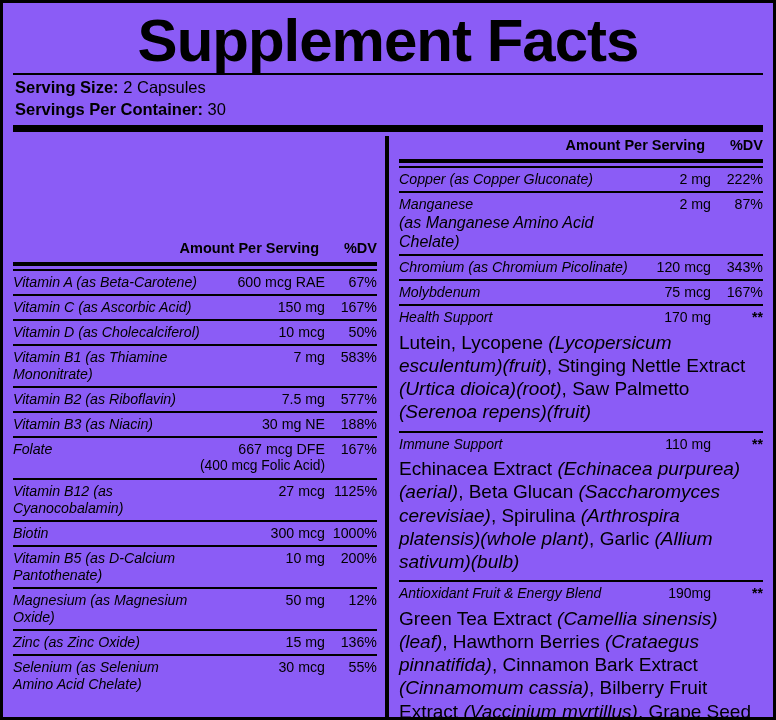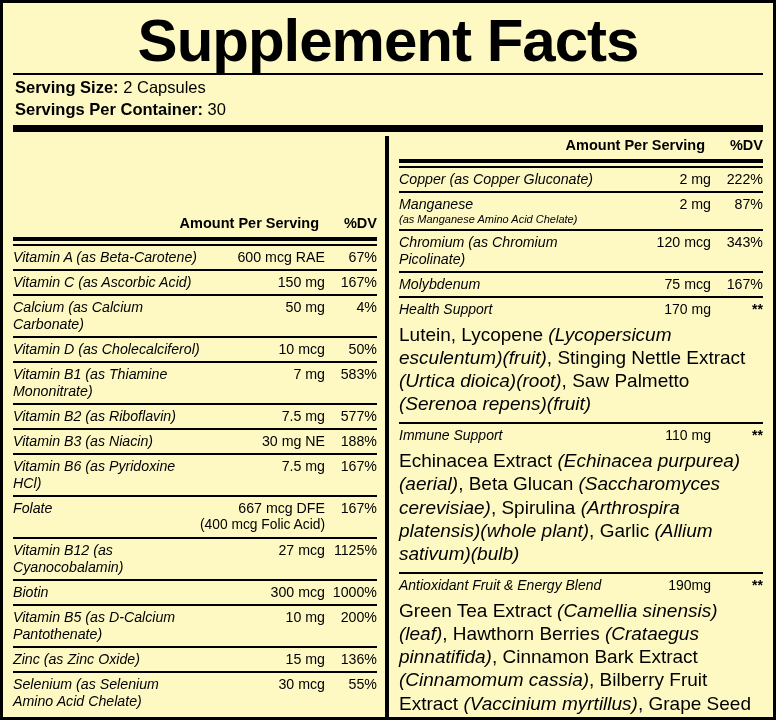--- a/index.html
+++ b/index.html
@@ -9,21 +9,21 @@
   }
   body {
     font-family: "Liberation Sans", sans-serif;
     color: #000000;
   }
   .panel {
     width: 776px;
     height: 720px;
     box-sizing: border-box;
     border: 3px solid #000;
-    background: #fef9c3;
+    background: #8b5cf6;
     padding: 6px 10px 0 10px;
     position: relative;
   }
   .title {
     font-size: 60px;
     font-weight: bold;
     letter-spacing: -1px;
     line-height: 1.0;
     text-align: center;
     margin: 2px 0 2px 0;
@@ -83,21 +83,21 @@
     padding: 3px 0 3px 0;
     vertical-align: top;
     line-height: 1.2;
   }
   table.facts tr.first td { border-top: 2px solid #000; }
   td.nm { text-align: left; padding-right: 4px; font-style: italic; }
   td.amt { text-align: right; white-space: nowrap; padding-right: 4px; }
   td.dv { text-align: right; white-space: nowrap; width: 52px; }
   .sub {
     display: block;
-    font-size: 11px;
+    font-size: 16px;
   }
   .amt-sub {
     display: block;
     font-size: 13.8px;
     text-align: right;
   }
 
   .blend-name { font-size: 14px; }
   .blend-body {
     font-size: 19px;
@@ -142,48 +142,38 @@
             <td class="nm">Vitamin A (as Beta-Carotene)</td>
             <td class="amt">600 mcg RAE</td>
             <td class="dv">67%</td>
           </tr>
           <tr>
             <td class="nm">Vitamin C (as Ascorbic Acid)</td>
             <td class="amt">150 mg</td>
             <td class="dv">167%</td>
           </tr>
           <tr>
-            <td class="nm">Calcium (as Calcium Carbonate)</td>
-            <td class="amt">50 mg</td>
-            <td class="dv">4%</td>
-          </tr>
-          <tr>
             <td class="nm">Vitamin D (as Cholecalciferol)</td>
             <td class="amt">10 mcg</td>
             <td class="dv">50%</td>
           </tr>
           <tr>
             <td class="nm">Vitamin B1 (as Thiamine Mononitrate)</td>
             <td class="amt">7 mg</td>
             <td class="dv">583%</td>
           </tr>
           <tr>
             <td class="nm">Vitamin B2 (as Riboflavin)</td>
             <td class="amt">7.5 mg</td>
             <td class="dv">577%</td>
           </tr>
           <tr>
             <td class="nm">Vitamin B3 (as Niacin)</td>
             <td class="amt">30 mg NE</td>
             <td class="dv">188%</td>
-          </tr>
-          <tr>
-            <td class="nm">Vitamin B6 (as Pyridoxine HCl)</td>
-            <td class="amt">7.5 mg</td>
-            <td class="dv">167%</td>
           </tr>
           <tr>
             <td class="nm">Folate</td>
             <td class="amt">
               <span>667 mcg DFE</span>
               <span class="amt-sub">(400 mcg Folic Acid)</span>
             </td>
             <td class="dv">167%</td>
           </tr>
           <tr>
@@ -193,20 +183,25 @@
           </tr>
           <tr>
             <td class="nm">Biotin</td>
             <td class="amt">300 mcg</td>
             <td class="dv">1000%</td>
           </tr>
           <tr>
             <td class="nm">Vitamin B5 (as D-Calcium Pantothenate)</td>
             <td class="amt">10 mg</td>
             <td class="dv">200%</td>
+          </tr>
+          <tr>
+            <td class="nm">Magnesium (as Magnesium Oxide)</td>
+            <td class="amt">50 mg</td>
+            <td class="dv">12%</td>
           </tr>
           <tr>
             <td class="nm">Zinc (as Zinc Oxide)</td>
             <td class="amt">15 mg</td>
             <td class="dv">136%</td>
           </tr>
           <tr>
             <td class="nm">Selenium (as Selenium Amino Acid Chelate)</td>
             <td class="amt">30 mcg</td>
             <td class="dv">55%</td>

